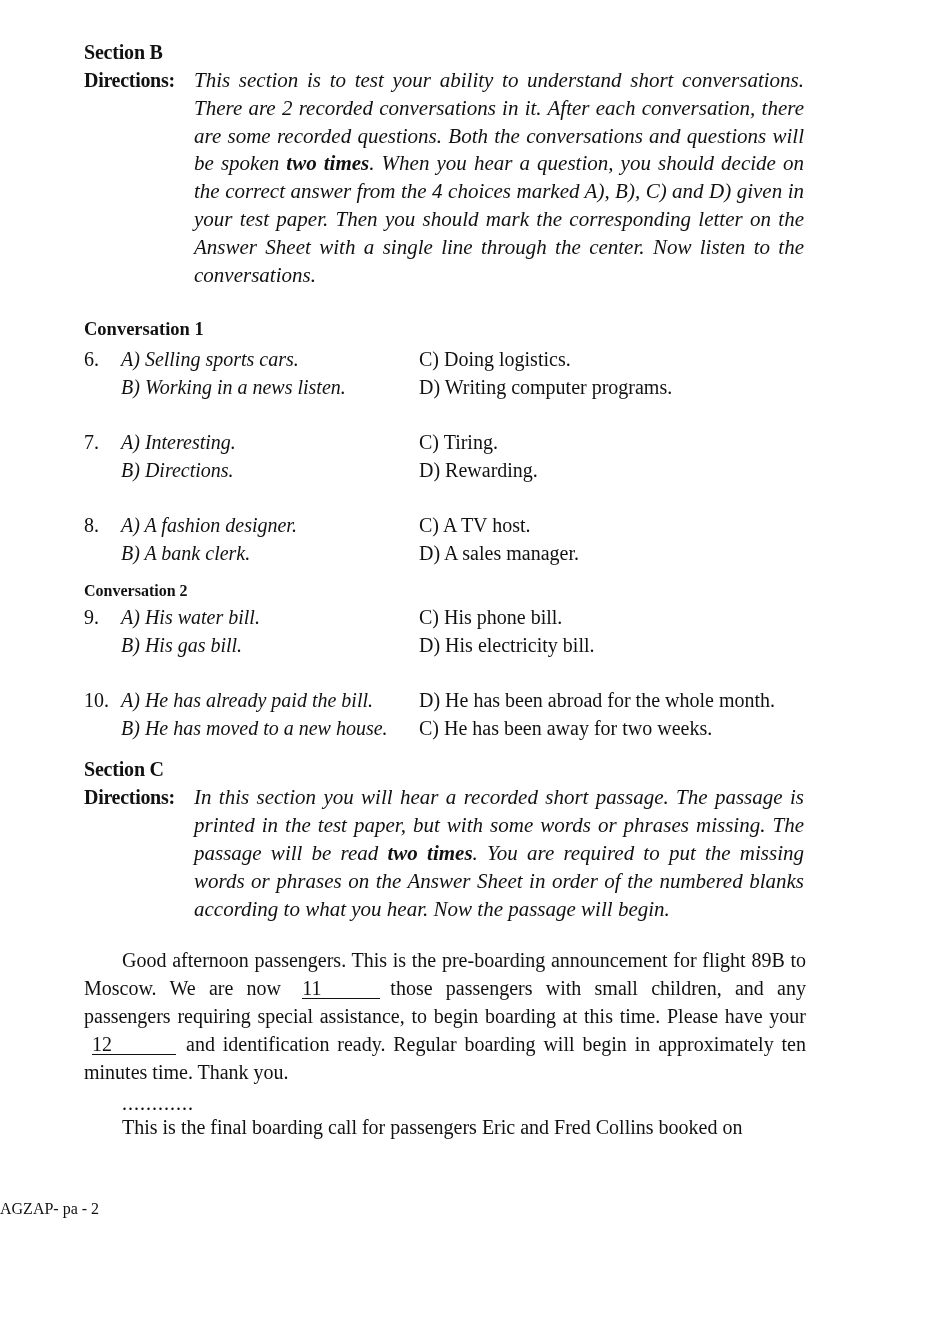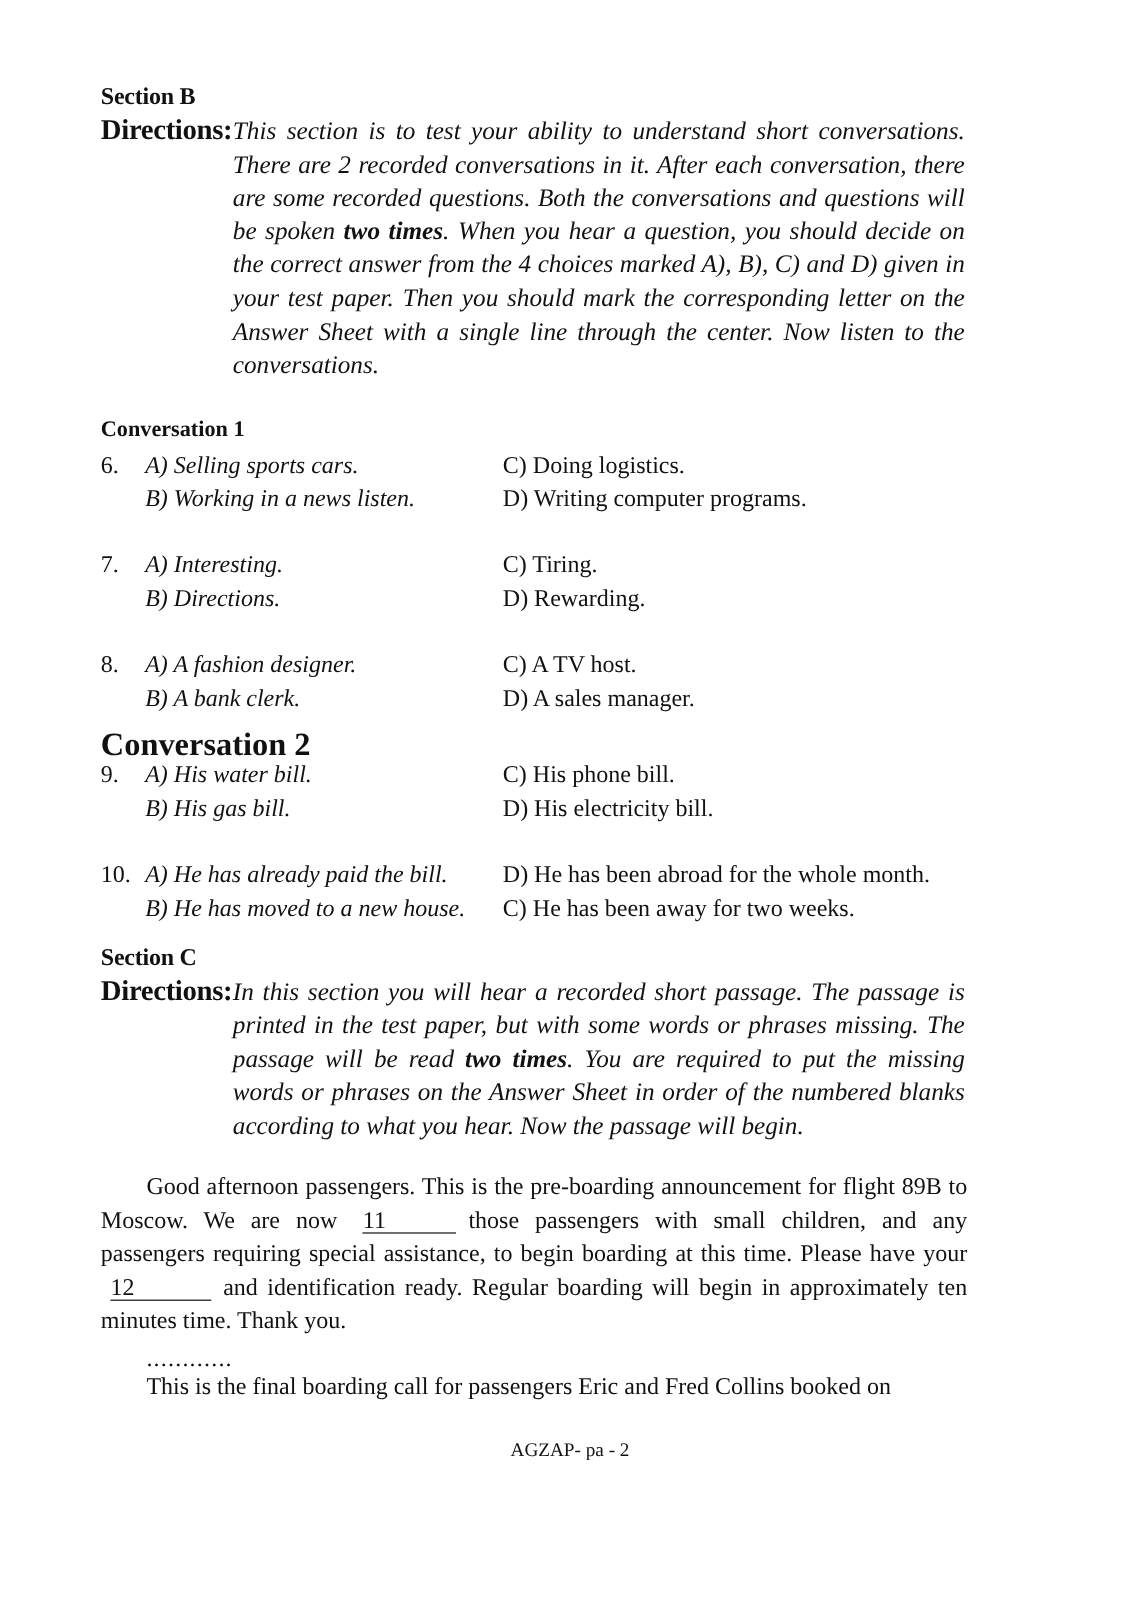--- a/index.html
+++ b/index.html
@@ -1,34 +1,34 @@
 <!DOCTYPE html>
 <html><head>
   <meta charset="utf-8">
   <style>
     html, body { margin: 0; padding: 0; background: #ffffff; }
     body { width: 950px; height: 1344px; position: relative; overflow: hidden;
            font-family: "Liberation Serif", "DejaVu Serif", serif; color: #111; }
-    .page { position: absolute; left: 84px; top: 68px; width: 722px; }
+    .page { position: absolute; left: 84px; top: 39px; width: 722px; }
     .sec-title { font-weight: bold; font-size: 20px; line-height: 26px; letter-spacing: -0.2px; }
     .directions { display: flex; margin-top: 2px; }
-    .dir-label { font-weight: bold; font-size: 24px; line-height: 27.8px; width: 110px; flex: none; letter-spacing: -0.3px; }
+    .dir-label { font-weight: bold; font-size: 20px; line-height: 27.8px; width: 110px; flex: none; letter-spacing: -0.3px; }
     .dir-text { font-style: italic; font-size: 21px; line-height: 27.8px; text-align: justify; width: 610px; }
     .dir-text b { font-weight: bold; }
     .conv-title { font-weight: bold; font-size: 18.5px; line-height: 24px; }
     .q { display: flex; font-size: 20px; line-height: 28px; }
     .q-num { width: 37px; flex: none; }
     .q-col1 { width: 298px; flex: none; font-style: italic; }
     .q-col2 { flex: 1; }
     .opt { white-space: nowrap; }
     .passage { font-size: 20px; line-height: 27.8px; text-align: justify; }
     .passage .indent { display: inline-block; width: 38px; }
     .blank { display: inline-block; border-bottom: 1.2px solid #111; line-height: 20px; margin: 0 10px 0 8px; }
     .dots { padding-left: 38px; font-size: 20px; line-height: 22px; letter-spacing: 1px; }
-    .footer { position: absolute; top: 1200px; left: 0; width: 950px; text-align: center; font-size: 16px; }
+    .footer { position: absolute; top: 1200px; left: 0; width: 950px; text-align: left; font-size: 16px; }
   </style>
 </head>
 <body>
 
 <div class="page">
 
   <div class="sec-title">Section B</div>
   <div class="directions">
     <div class="dir-label">Directions:</div>
     <div class="dir-text"><span>This section is to test your ability to understand short conversations. There are 2 recorded conversations in it. After each conversation, there are some recorded questions. Both the conversations and questions will be spoken </span><b>two times</b><span>. When you hear a question, you should decide on the correct answer from the 4 choices marked A), B), C) and D) given in your test paper. Then you should mark the corresponding letter on the Answer Sheet with a single line through the center. Now listen to the conversations.</span></div>
@@ -66,21 +66,21 @@
     <div class="q-col1">
       <div class="opt">A) A fashion designer.</div>
       <div class="opt">B) A bank clerk.</div>
     </div>
     <div class="q-col2">
       <div class="opt">C) A TV host.</div>
       <div class="opt">D) A sales manager.</div>
     </div>
   </div>
 
-  <div class="conv-title" style="margin-top:12px;font-size:27px">Conversation 2</div>
+  <div class="conv-title" style="margin-top:12px;font-size:16px">Conversation 2</div>
 
   <div class="q">
     <div class="q-num">9.</div>
     <div class="q-col1">
       <div class="opt">A) His water bill.</div>
       <div class="opt">B) His gas bill.</div>
     </div>
     <div class="q-col2">
       <div class="opt">C) His phone bill.</div>
       <div class="opt">D) His electricity bill.</div>

